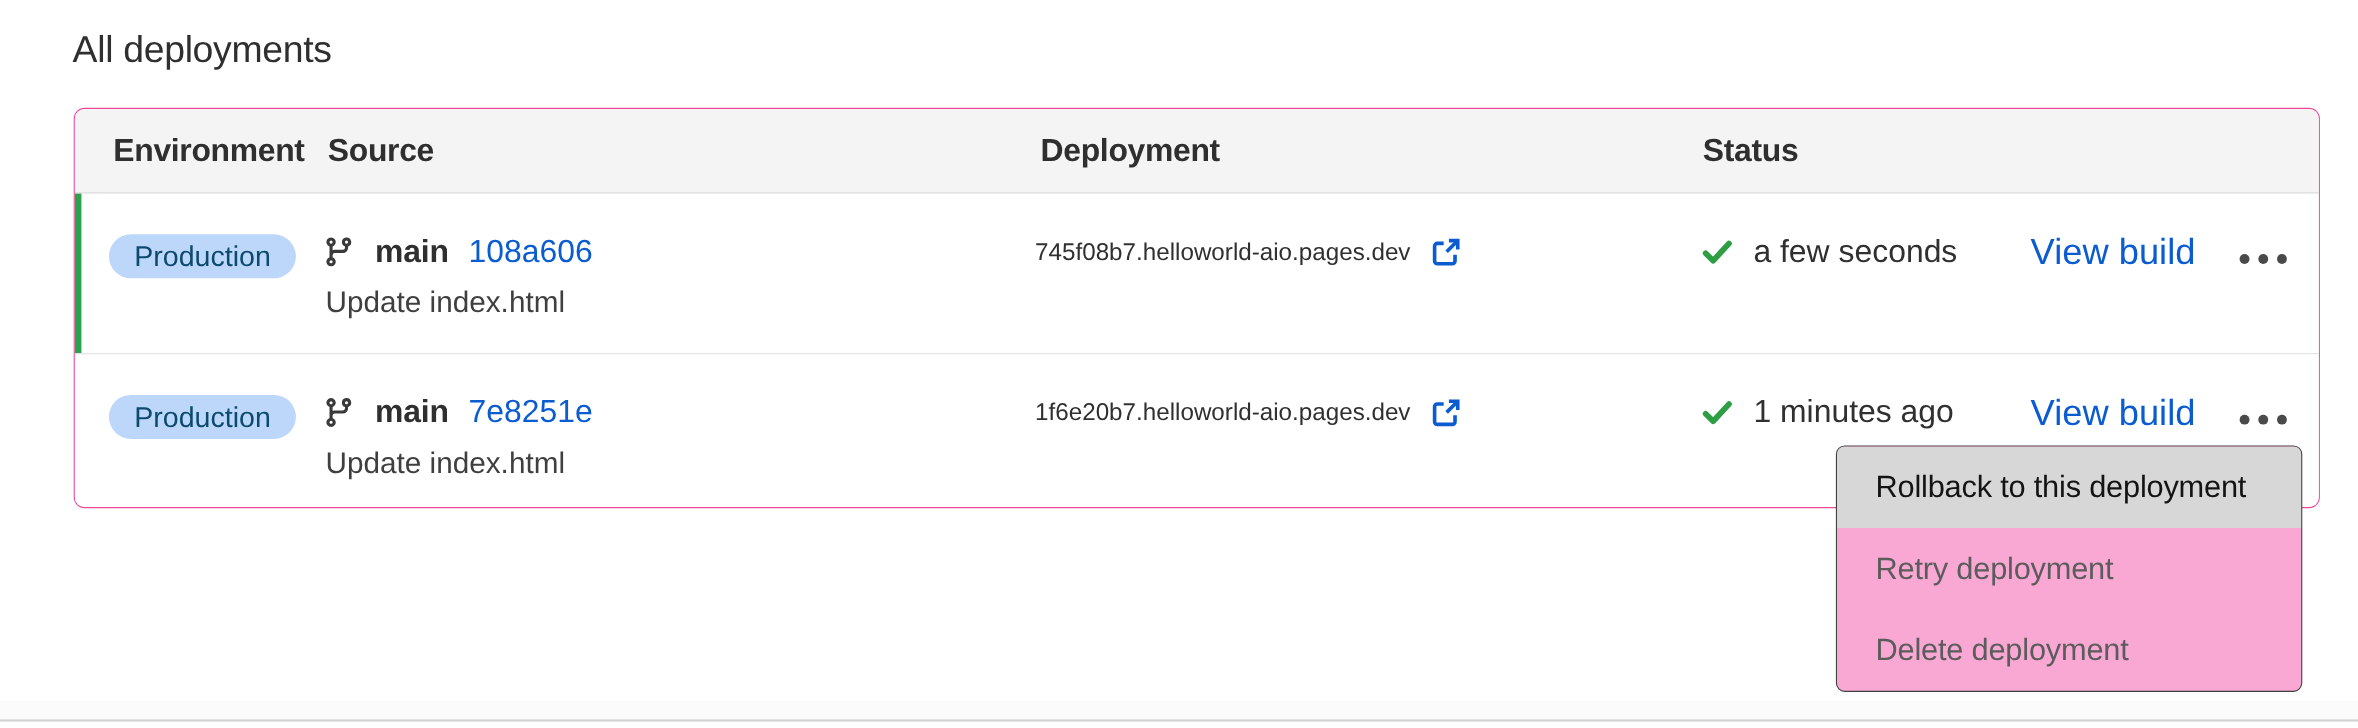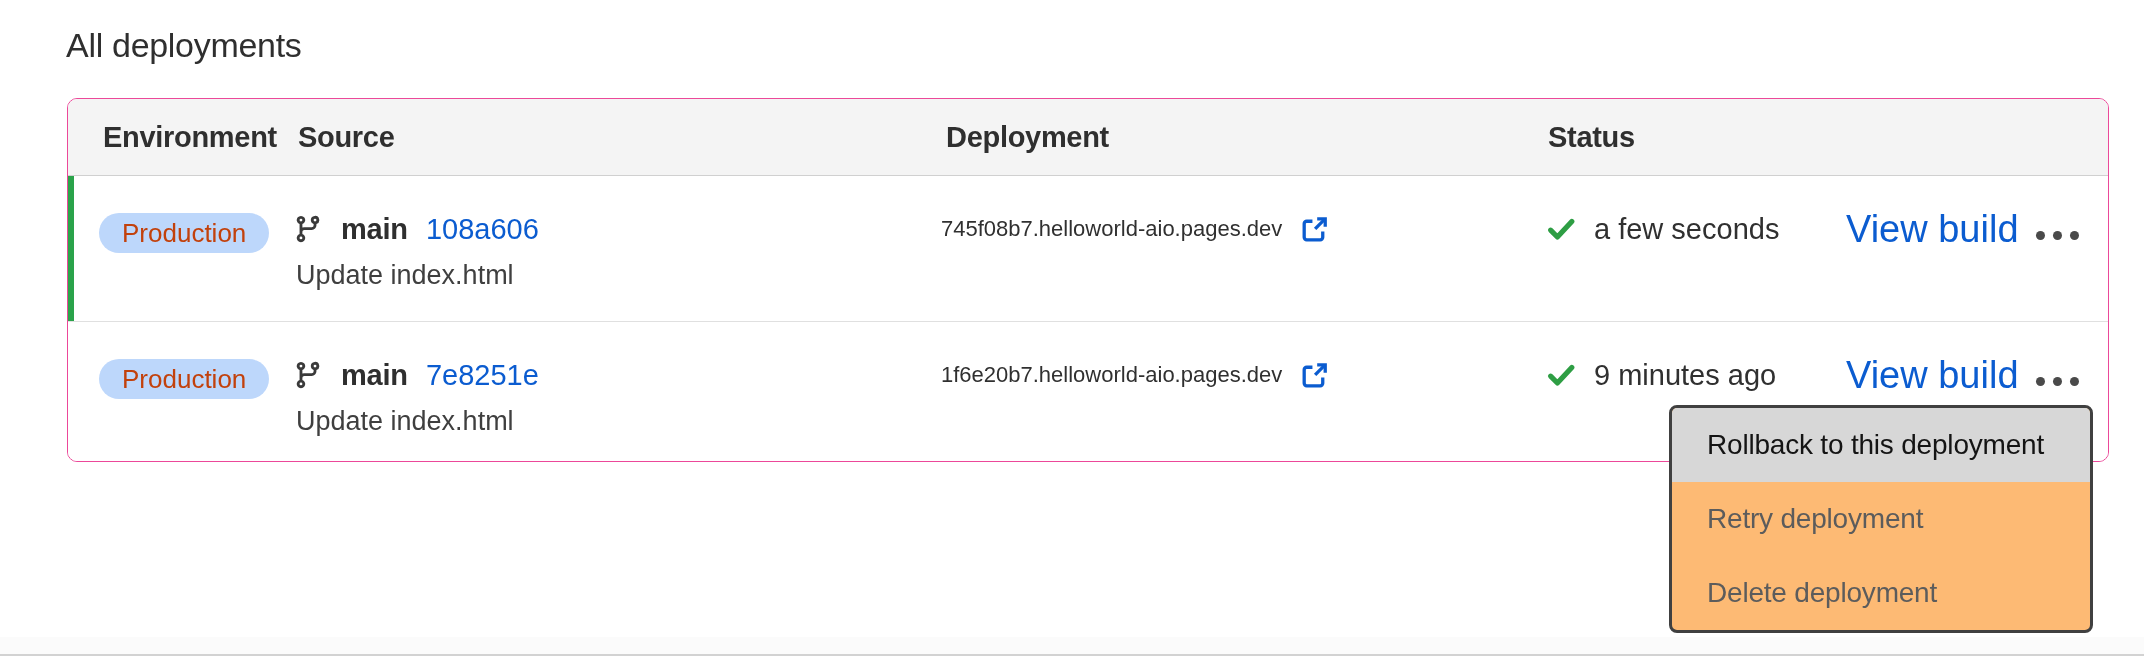--- a/index.html
+++ b/index.html
@@ -66,21 +66,21 @@
     width: 6px; height: 100%;
     background: #2aa34a;
   }
   .badge {
     position: absolute;
     left: 31px; top: 37px;
     height: 40px;
     padding: 0 23px;
     border-radius: 20px;
     background: #bdd7fb;
-    color: #c2410c;
+    color: #0c4a6e;
     font-size: 26px;
     display: flex;
     align-items: center;
   }
   .source-line {
     position: absolute;
     left: 225px; top: 30px;
     height: 46px;
     display: flex;
     align-items: center;
@@ -117,21 +117,21 @@
     font-size: 29px;
     color: #303030;
   }
   .check-icon { display: flex; }
   .view-build {
     position: absolute;
     left: 1778px; top: 30px;
     height: 46px;
     display: flex;
     align-items: center;
-    font-size: 38px;
+    font-size: 33px;
     color: #0b5cd0;
     cursor: pointer;
   }
   .menu-dots {
     position: absolute;
     left: 1968px; top: 52px;
     height: 14px;
     display: flex;
     align-items: center;
     gap: 8px;
@@ -141,23 +141,23 @@
     width: 9px; height: 9px;
     border-radius: 50%;
     background: #4a4a4a;
   }
   
   .context-menu {
     position: absolute;
     left: 1669px; top: 405px;
     width: 424px;
     box-sizing: border-box;
-    border: 3px solid #404040;
+    border: 1px solid #404040;
     border-radius: 8px;
-    background: #fdba74;
+    background: #f9a8d4;
     overflow: hidden;
     z-index: 20;
   }
   .menu-item {
     height: 74px;
     display: flex;
     align-items: center;
     padding: 0 16px 0 35px;
     font-size: 28px;
     letter-spacing: -0.2px;
@@ -256,21 +256,21 @@
             <path d="M12.9 3.1 8.3 7.7"></path>
           </svg>
         </span>
       </div>
       <div class="status-line">
         <span class="check-icon">
           <svg width="32" height="32" viewBox="0 0 16 16" fill="none" stroke="#2e9e44" stroke-width="2.6" stroke-linecap="round" stroke-linejoin="round" aria-hidden="true">
             <path d="M2.8 8.6 6.2 12 13.4 4.2"></path>
           </svg>
         </span>
-        <span>9 minutes ago</span>
+        <span>1 minutes ago</span>
       </div>
       <div class="view-build">View build</div>
       <div class="menu-dots">
         <span class="dot"></span>
         <span class="dot"></span>
         <span class="dot"></span>
       </div>
     </div>
 
   </div>

